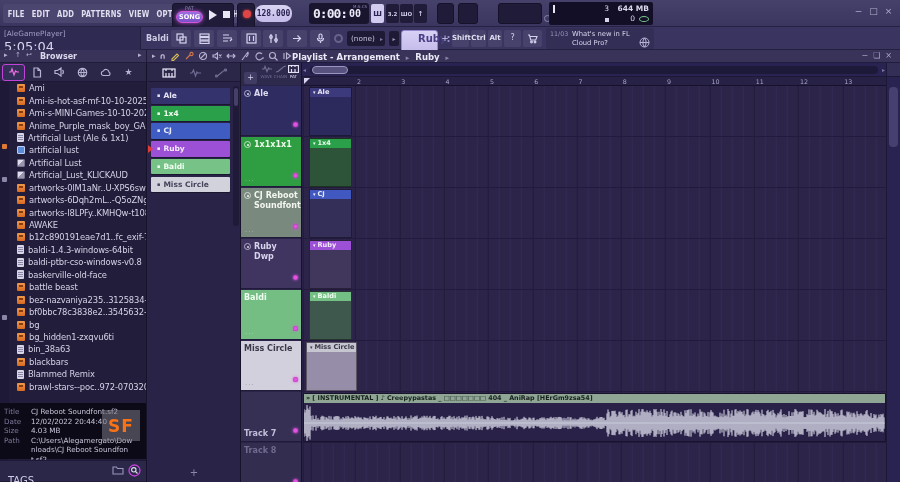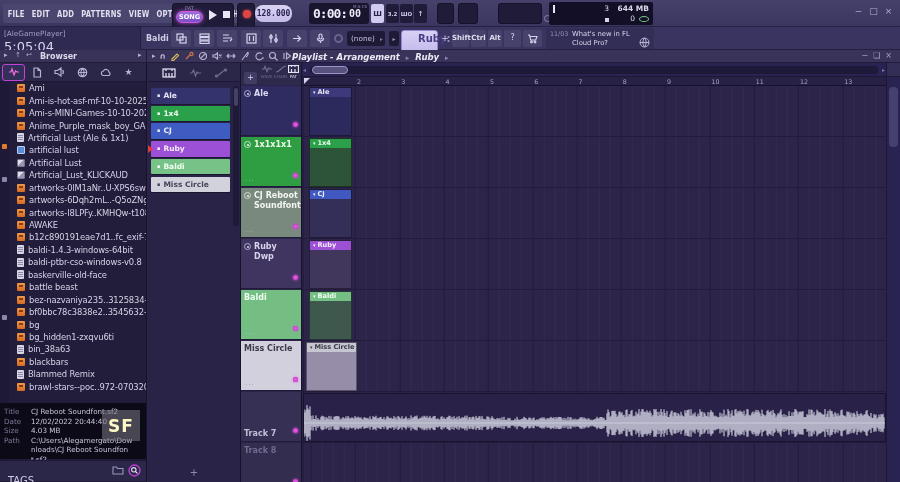--- a/index.html
+++ b/index.html
@@ -96,21 +96,21 @@
     color:#d8d4ec; }
   .news-globe { position:absolute; right:4px; top:5px; }
 
   
   .hdrbar { position:absolute; left:0; top:50px; width:900px; height:13px; background:#393359;
     border-bottom:1px solid #201c3c; font-size:8px; color:#b4b0d0; }
   .br-hdr { position:absolute; left:0; top:0; width:147px; height:13px; border-right:1px solid #201c3c; }
   .bh-ic { position:absolute; top:1px; font-size:7px; }
   .bh-title { position:absolute; left:40px; top:2px; font-size:8px; font-weight:bold; color:#dcd8ec; }
   .pl-title { position:absolute; left:292px; top:2px; font-size:8.5px; color:#ece9f6; font-weight:bold;
-    white-space:nowrap;font-style:italic; }
+    white-space:nowrap; }
   .pl-title .sep { color:#8a86a8; font-weight:normal; font-size:7px; padding:0 3px; }
   .pl-tools { position:absolute; left:152px; top:1px; display:flex; gap:4px; align-items:center; }
   .pl-tools svg { fill:none; stroke:#b8b4d4; stroke-width:1.1; }
   .plwin { position:absolute; right:8px; top:1px; display:flex; gap:5px; color:#aaa6c8; font-size:8px; }
 
   
   .browser { position:absolute; left:0; top:63px; width:147px; height:419px; background:#211d3a;
     border-right:1px solid #15122a; overflow:hidden; }
   .b-tabs { position:absolute; left:0; top:0; width:147px; height:19px; background:#2b2749;
     border-bottom:1px solid #1c1836; display:flex; align-items:center; }
@@ -135,21 +135,21 @@
   .fic-image { background:#5a8ad8; border:1px solid #b8cdf0; }
   .fic-media { background:linear-gradient(135deg,#e0ddec 45%,#9a96b0 45%);
     border:1px solid #77738f; }
   .b-tip { position:absolute; left:0; top:340px; width:147px; height:56px; background:rgba(11,9,22,.96);
     padding:4px 0 0 4px; z-index:5; }
   .tip-row { display:flex; font-size:7.2px; line-height:9.5px; }
   .tip-lbl { width:27px; flex:none; color:#7d7898; }
   .tip-val { width:102px; color:#c9c5da; word-break:break-all; }
   .sf-mark { position:absolute; right:7px; top:7px; width:38px; height:31px;
     background:rgba(122,120,132,.55); display:flex; align-items:center; justify-content:center;
-    font-size:17px; font-weight:bold; color:#fef9c3; letter-spacing:1px; }
+    font-size:17px; font-weight:bold; color:#f97316; letter-spacing:1px; }
   .tags { position:absolute; left:0; top:397px; width:147px; height:21px; background:#2b2749;
     border-top:1px solid #1c1836; z-index:6; }
   .tags-lbl { position:absolute; left:8px; top:14px; font-size:10px; font-weight:normal; color:#cfcbe4; }
   .tags svg { position:absolute; top:4px; }
 
   
   .picker { position:absolute; left:148px; top:63px; width:93px; height:419px; background:#282347;
     border-right:1px solid #15122a; overflow:hidden; }
   .p-tabs { position:absolute; left:0; top:0; width:93px; height:19px; background:#2b2749;
     border-bottom:1px solid #1c1836; display:flex; align-items:center; justify-content:space-around;
@@ -753,20 +753,21 @@
       <div class="g-clip" style="left: 7px; width: 43px; top: 177px; height: 49px; background: rgb(65, 54, 92);">
         <div class="g-head" style="background: rgb(155, 80, 214); color: rgb(244, 234, 252);"><span class="ch">▾</span><span>Ruby</span></div>
       </div>
       <div class="g-clip" style="left: 7px; width: 43px; top: 228px; height: 49px; background: rgb(62, 88, 78);">
         <div class="g-head" style="background: rgb(116, 192, 132); color: rgb(240, 255, 242);"><span class="ch">▾</span><span>Baldi</span></div>
       </div>
       <div class="g-clip" style="left: 4px; width: 51px; top: 279px; height: 49px; background: rgb(150, 141, 168);">
         <div class="g-head" style="background: rgb(198, 198, 208); color: rgb(58, 56, 72);"><span class="ch">▾</span><span>Miss Circle</span></div>
       </div>
       <div class="g-clip" style="left: 1px; width: 583px; top: 330px; height: 49px; background: rgb(42, 33, 72);">
+        <div class="wave-head" style="background: rgb(143, 166, 149); color: rgb(22, 33, 27);"><span>» </span><span>[ INSTRUMENTAL ] ♪ Creepypastas _ □□□□□□□ 404 _ AniRap [HErGm9zsa54]</span></div>
         <div class="g-body"><svg width="581" height="40" viewBox="0 0 581 40">
             <path d="M0 20H581" stroke="#dbdeea" stroke-width="0.6"></path>
             <path d="M0 6.3V33.7M1 9.5V30.5M2 6.9V33.1M3 2.1V37.9M4 5.5V34.5M5 7.0V33.0M6 3.4V36.6M7 12.8V27.2M8 16.6V23.4M9 12.4V27.6M10 16.0V24.0M11 16.1V23.9M12 12.4V27.6M13 16.7V23.3M14 15.2V24.8M15 16.8V23.2M16 16.6V23.4M17 13.9V26.1M18 12.7V27.3M19 13.3V26.7M20 13.6V26.4M21 16.7V23.3M22 14.1V25.9M23 14.7V25.3M24 16.0V24.0M25 12.9V27.1M26 16.6V23.4M27 13.3V26.7M28 16.3V23.7M29 16.8V23.2M30 13.7V26.3M31 13.6V26.4M32 13.0V27.0M33 13.2V26.8M34 13.1V26.9M35 13.6V26.4M36 16.8V23.2M37 15.4V24.6M38 16.3V23.7M39 14.0V26.0M40 15.2V24.8M41 15.6V24.4M42 13.4V26.6M43 15.5V24.5M44 13.0V27.0M45 14.4V25.6M46 16.0V24.0M47 14.9V25.1M48 14.3V25.7M49 15.1V24.9M50 15.6V24.4M51 13.1V26.9M52 14.2V25.8M53 15.3V24.7M54 13.7V26.3M55 14.3V25.7M56 15.1V24.9M57 14.3V25.7M58 15.9V24.1M59 16.6V23.4M60 14.3V25.7M61 14.6V25.4M62 14.9V25.1M63 15.6V24.4M64 14.9V25.1M65 16.6V23.4M66 13.4V26.6M67 16.0V24.0M68 16.4V23.6M69 13.1V26.9M70 14.2V25.8M71 14.1V25.9M72 12.7V27.3M73 15.8V24.2M74 14.8V25.2M75 15.2V24.8M76 14.1V25.9M77 13.9V26.1M78 15.9V24.1M79 16.1V23.9M80 14.1V25.9M81 17.0V23.0M82 15.7V24.3M83 13.4V26.6M84 13.5V26.5M85 15.0V25.0M86 15.3V24.7M87 14.6V25.4M88 15.8V24.2M89 15.6V24.4M90 13.1V26.9M91 15.7V24.3M92 14.2V25.8M93 16.7V23.3M94 13.0V27.0M95 13.8V26.2M96 14.9V25.1M97 16.2V23.8M98 13.2V26.8M99 15.6V24.4M100 16.0V24.0M101 14.9V25.1M102 13.4V26.6M103 15.3V24.7M104 17.0V23.0M105 15.0V25.0M106 16.5V23.5M107 12.4V27.6M108 15.7V24.3M109 14.3V25.7M110 14.3V25.7M111 12.9V27.1M112 13.7V26.3M113 12.5V27.5M114 15.8V24.2M115 15.9V24.1M116 14.7V25.3M117 15.2V24.8M118 13.4V26.6M119 14.6V25.4M120 12.7V27.3M121 13.4V26.6M122 14.7V25.3M123 12.8V27.2M124 15.2V24.8M125 14.3V25.7M126 12.9V27.1M127 14.9V25.1M128 15.4V24.6M129 13.6V26.4M130 12.9V27.1M131 13.0V27.0M132 16.1V23.9M133 15.8V24.2M134 15.4V24.6M135 16.7V23.3M136 16.3V23.7M137 13.9V26.1M138 13.2V26.8M139 15.9V24.1M140 14.4V25.6M141 15.7V24.3M142 16.1V23.9M143 14.2V25.8M144 14.0V26.0M145 12.8V27.2M146 12.8V27.2M147 15.8V24.2M148 13.9V26.1M149 16.4V23.6M150 13.2V26.8M151 15.4V24.6M152 15.5V24.5M153 13.8V26.2M154 16.5V23.5M155 13.1V26.9M156 15.3V24.7M157 15.7V24.3M158 14.2V25.8M159 14.8V25.2M160 14.4V25.6M161 12.7V27.3M162 14.9V25.1M163 12.5V27.5M164 16.6V23.4M165 14.3V25.7M166 14.0V26.0M167 16.2V23.8M168 14.2V25.8M169 13.5V26.5M170 14.3V25.7M171 16.7V23.3M172 12.9V27.1M173 14.8V25.2M174 15.0V25.0M175 13.2V26.8M176 13.5V26.5M177 16.2V23.8M178 12.9V27.1M179 15.5V24.5M180 16.5V23.5M181 16.0V24.0M182 16.7V23.3M183 13.5V26.5M184 13.5V26.5M185 14.3V25.7M186 16.9V23.1M187 15.1V24.9M188 13.2V26.8M189 14.9V25.1M190 16.1V23.9M191 16.0V24.0M192 16.9V23.1M193 15.2V24.8M194 15.3V24.7M195 16.3V23.7M196 15.0V25.0M197 17.0V23.0M198 14.3V25.7M199 17.1V22.9M200 13.8V26.2M201 17.0V23.0M202 16.5V23.5M203 17.2V22.8M204 14.9V25.1M205 15.8V24.2M206 14.9V25.1M207 17.4V22.6M208 17.3V22.7M209 17.5V22.5M210 17.0V23.0M211 15.6V24.4M212 17.3V22.7M213 13.8V26.2M214 16.3V23.7M215 16.9V23.1M216 16.7V23.3M217 16.3V23.7M218 15.7V24.3M219 15.6V24.4M220 13.8V26.2M221 14.8V25.2M222 15.2V24.8M223 16.9V23.1M224 16.4V23.6M225 14.5V25.5M226 14.7V25.3M227 15.6V24.4M228 17.2V22.8M229 14.8V25.2M230 14.7V25.3M231 17.3V22.7M232 17.1V22.9M233 16.3V23.7M234 16.7V23.3M235 16.5V23.5M236 15.1V24.9M237 15.4V24.6M238 14.3V25.7M239 15.5V24.5M240 14.3V25.7M241 15.6V24.4M242 17.0V23.0M243 15.1V24.9M244 15.6V24.4M245 15.5V24.5M246 14.6V25.4M247 13.8V26.2M248 15.2V24.8M249 14.9V25.1M250 14.2V25.8M251 16.3V23.7M252 14.0V26.0M253 15.6V24.4M254 14.2V25.8M255 13.9V26.1M256 14.0V26.0M257 14.2V25.8M258 15.4V24.6M259 17.4V22.6M260 14.8V25.2M261 17.2V22.8M262 15.2V24.8M263 17.4V22.6M264 13.9V26.1M265 17.4V22.6M266 14.3V25.7M267 14.3V25.7M268 17.3V22.7M269 15.8V24.2M270 17.1V22.9M271 15.5V24.5M272 17.3V22.7M273 16.2V23.8M274 16.7V23.3M275 15.9V24.1M276 14.5V25.5M277 14.6V25.4M278 14.0V26.0M279 16.1V23.9M280 14.4V25.6M281 15.5V24.5M282 15.6V24.4M283 17.0V23.0M284 15.3V24.7M285 15.5V24.5M286 17.1V22.9M287 16.5V23.5M288 17.5V22.5M289 16.9V23.1M290 16.3V23.7M291 16.3V23.7M292 15.5V24.5M293 13.8V26.2M294 15.5V24.5M295 15.3V24.7M296 14.1V25.9M297 14.0V26.0M298 14.0V26.0M299 15.4V24.6M300 14.7V25.3M301 17.2V22.8M302 16.9V23.1M303 10.4V29.6M304 6.5V33.5M305 8.9V31.1M306 14.2V25.8M307 12.8V27.2M308 8.0V32.0M309 7.8V32.2M310 8.3V31.7M311 7.7V32.3M312 10.9V29.1M313 14.0V26.0M314 12.5V27.5M315 8.7V31.3M316 8.6V31.4M317 10.6V29.4M318 9.2V30.8M319 12.4V27.6M320 11.9V28.1M321 14.3V25.7M322 7.0V33.0M323 6.5V33.5M324 13.5V26.5M325 11.1V28.9M326 11.6V28.4M327 7.9V32.1M328 6.9V33.1M329 13.4V26.6M330 12.6V27.4M331 13.4V26.6M332 8.7V31.3M333 11.7V28.3M334 10.1V29.9M335 6.1V33.9M336 12.3V27.7M337 8.6V31.4M338 6.1V33.9M339 6.2V33.8M340 8.9V31.1M341 8.6V31.4M342 9.5V30.5M343 7.3V32.7M344 9.0V31.0M345 9.8V30.2M346 7.7V32.3M347 10.1V29.9M348 13.5V26.5M349 12.0V28.0M350 6.0V34.0M351 7.1V32.9M352 6.0V34.0M353 8.8V31.2M354 13.1V26.9M355 8.8V31.2M356 12.1V27.9M357 6.0V34.0M358 9.0V31.0M359 12.7V27.3M360 6.4V33.6M361 10.0V30.0M362 12.9V27.1M363 8.0V32.0M364 14.0V26.0M365 14.0V26.0M366 11.3V28.7M367 8.6V31.4M368 7.5V32.5M369 13.3V26.7M370 9.5V30.5M371 9.3V30.7M372 9.7V30.3M373 13.0V27.0M374 10.2V29.8M375 11.2V28.8M376 13.1V26.9M377 8.8V31.2M378 11.9V28.1M379 13.2V26.8M380 13.5V26.5M381 7.3V32.7M382 10.1V29.9M383 7.2V32.8M384 7.0V33.0M385 6.4V33.6M386 12.7V27.3M387 6.3V33.7M388 12.8V27.2M389 10.5V29.5M390 11.8V28.2M391 9.4V30.6M392 13.5V26.5M393 13.6V26.4M394 10.6V29.4M395 12.9V27.1M396 6.3V33.7M397 8.8V31.2M398 8.6V31.4M399 13.9V26.1M400 9.3V30.7M401 10.5V29.5M402 12.8V27.2M403 13.3V26.7M404 9.0V31.0M405 13.8V26.2M406 9.3V30.7M407 7.1V32.9M408 8.8V31.2M409 9.6V30.4M410 13.3V26.7M411 12.5V27.5M412 13.5V26.5M413 13.5V26.5M414 14.3V25.7M415 14.1V25.9M416 9.6V30.4M417 13.4V26.6M418 10.5V29.5M419 14.1V25.9M420 6.7V33.3M421 13.1V26.9M422 11.6V28.4M423 13.4V26.6M424 6.0V34.0M425 8.0V32.0M426 14.3V25.7M427 10.6V29.4M428 7.3V32.7M429 12.8V27.2M430 12.7V27.3M431 6.6V33.4M432 6.2V33.8M433 10.3V29.7M434 8.0V32.0M435 9.2V30.8M436 7.4V32.6M437 8.7V31.3M438 8.7V31.3M439 11.3V28.7M440 7.7V32.3M441 13.1V26.9M442 11.3V28.7M443 6.1V33.9M444 6.5V33.5M445 11.9V28.1M446 13.0V27.0M447 11.7V28.3M448 9.6V30.4M449 8.5V31.5M450 11.1V28.9M451 8.7V31.3M452 6.8V33.2M453 9.3V30.7M454 7.0V33.0M455 8.7V31.3M456 10.4V29.6M457 13.2V26.8M458 6.7V33.3M459 11.0V29.0M460 11.7V28.3M461 13.3V26.7M462 12.0V28.0M463 8.0V32.0M464 6.8V33.2M465 9.4V30.6M466 8.9V31.1M467 7.8V32.2M468 12.2V27.8M469 6.9V33.1M470 9.8V30.2M471 10.9V29.1M472 14.4V25.6M473 12.3V27.7M474 10.1V29.9M475 11.3V28.7M476 8.7V31.3M477 6.4V33.6M478 11.8V28.2M479 14.2V25.8M480 11.0V29.0M481 14.3V25.7M482 11.9V28.1M483 13.9V26.1M484 13.1V26.9M485 8.2V31.8M486 13.0V27.0M487 13.0V27.0M488 9.3V30.7M489 13.0V27.0M490 9.1V30.9M491 6.1V33.9M492 6.6V33.4M493 8.2V31.8M494 11.3V28.7M495 9.2V30.8M496 8.5V31.5M497 8.8V31.2M498 8.6V31.4M499 8.2V31.8M500 14.2V25.8M501 14.0V26.0M502 14.1V25.9M503 11.1V28.9M504 12.2V27.8M505 6.4V33.6M506 12.0V28.0M507 6.6V33.4M508 6.8V33.2M509 11.3V28.7M510 8.8V31.2M511 12.8V27.2M512 11.6V28.4M513 6.7V33.3M514 8.3V31.7M515 9.7V30.3M516 9.1V30.9M517 10.0V30.0M518 11.1V28.9M519 11.9V28.1M520 11.4V28.6M521 6.0V34.0M522 14.0V26.0M523 10.9V29.1M524 7.9V32.1M525 14.1V25.9M526 6.5V33.5M527 8.2V31.8M528 8.2V31.8M529 11.0V29.0M530 13.8V26.2M531 9.2V30.8M532 10.6V29.4M533 13.3V26.7M534 10.3V29.7M535 13.1V26.9M536 12.1V27.9M537 7.3V32.7M538 6.6V33.4M539 11.9V28.1M540 13.0V27.0M541 12.5V27.5M542 13.8V26.2M543 8.4V31.6M544 9.4V30.6M545 8.7V31.3M546 11.6V28.4M547 9.7V30.3M548 14.1V25.9M549 10.3V29.7M550 9.7V30.3M551 11.4V28.6M552 14.3V25.7M553 8.2V31.8M554 11.0V29.0M555 13.1V26.9M556 11.2V28.8M557 10.2V29.8M558 11.6V28.4M559 12.9V27.1M560 11.5V28.5M561 11.2V28.8M562 8.2V31.8M563 7.0V33.0M564 11.6V28.4M565 13.0V27.0M566 13.9V26.1M567 10.0V30.0M568 15.1V24.9M569 14.8V25.2M570 11.0V29.0M571 12.4V27.6M572 11.5V28.5M573 15.8V24.2M574 14.4V25.6M575 11.6V28.4M576 13.9V26.1M577 11.0V29.0M578 12.0V28.0M579 10.7V29.3M580 14.3V25.7" stroke="#dbdeea" stroke-width="1"></path>
           </svg></div>
       </div>
     </div>
 
   <div class="vscroll">
     <div class="vs-corner"></div>
     <div class="vs-thumb"></div>

